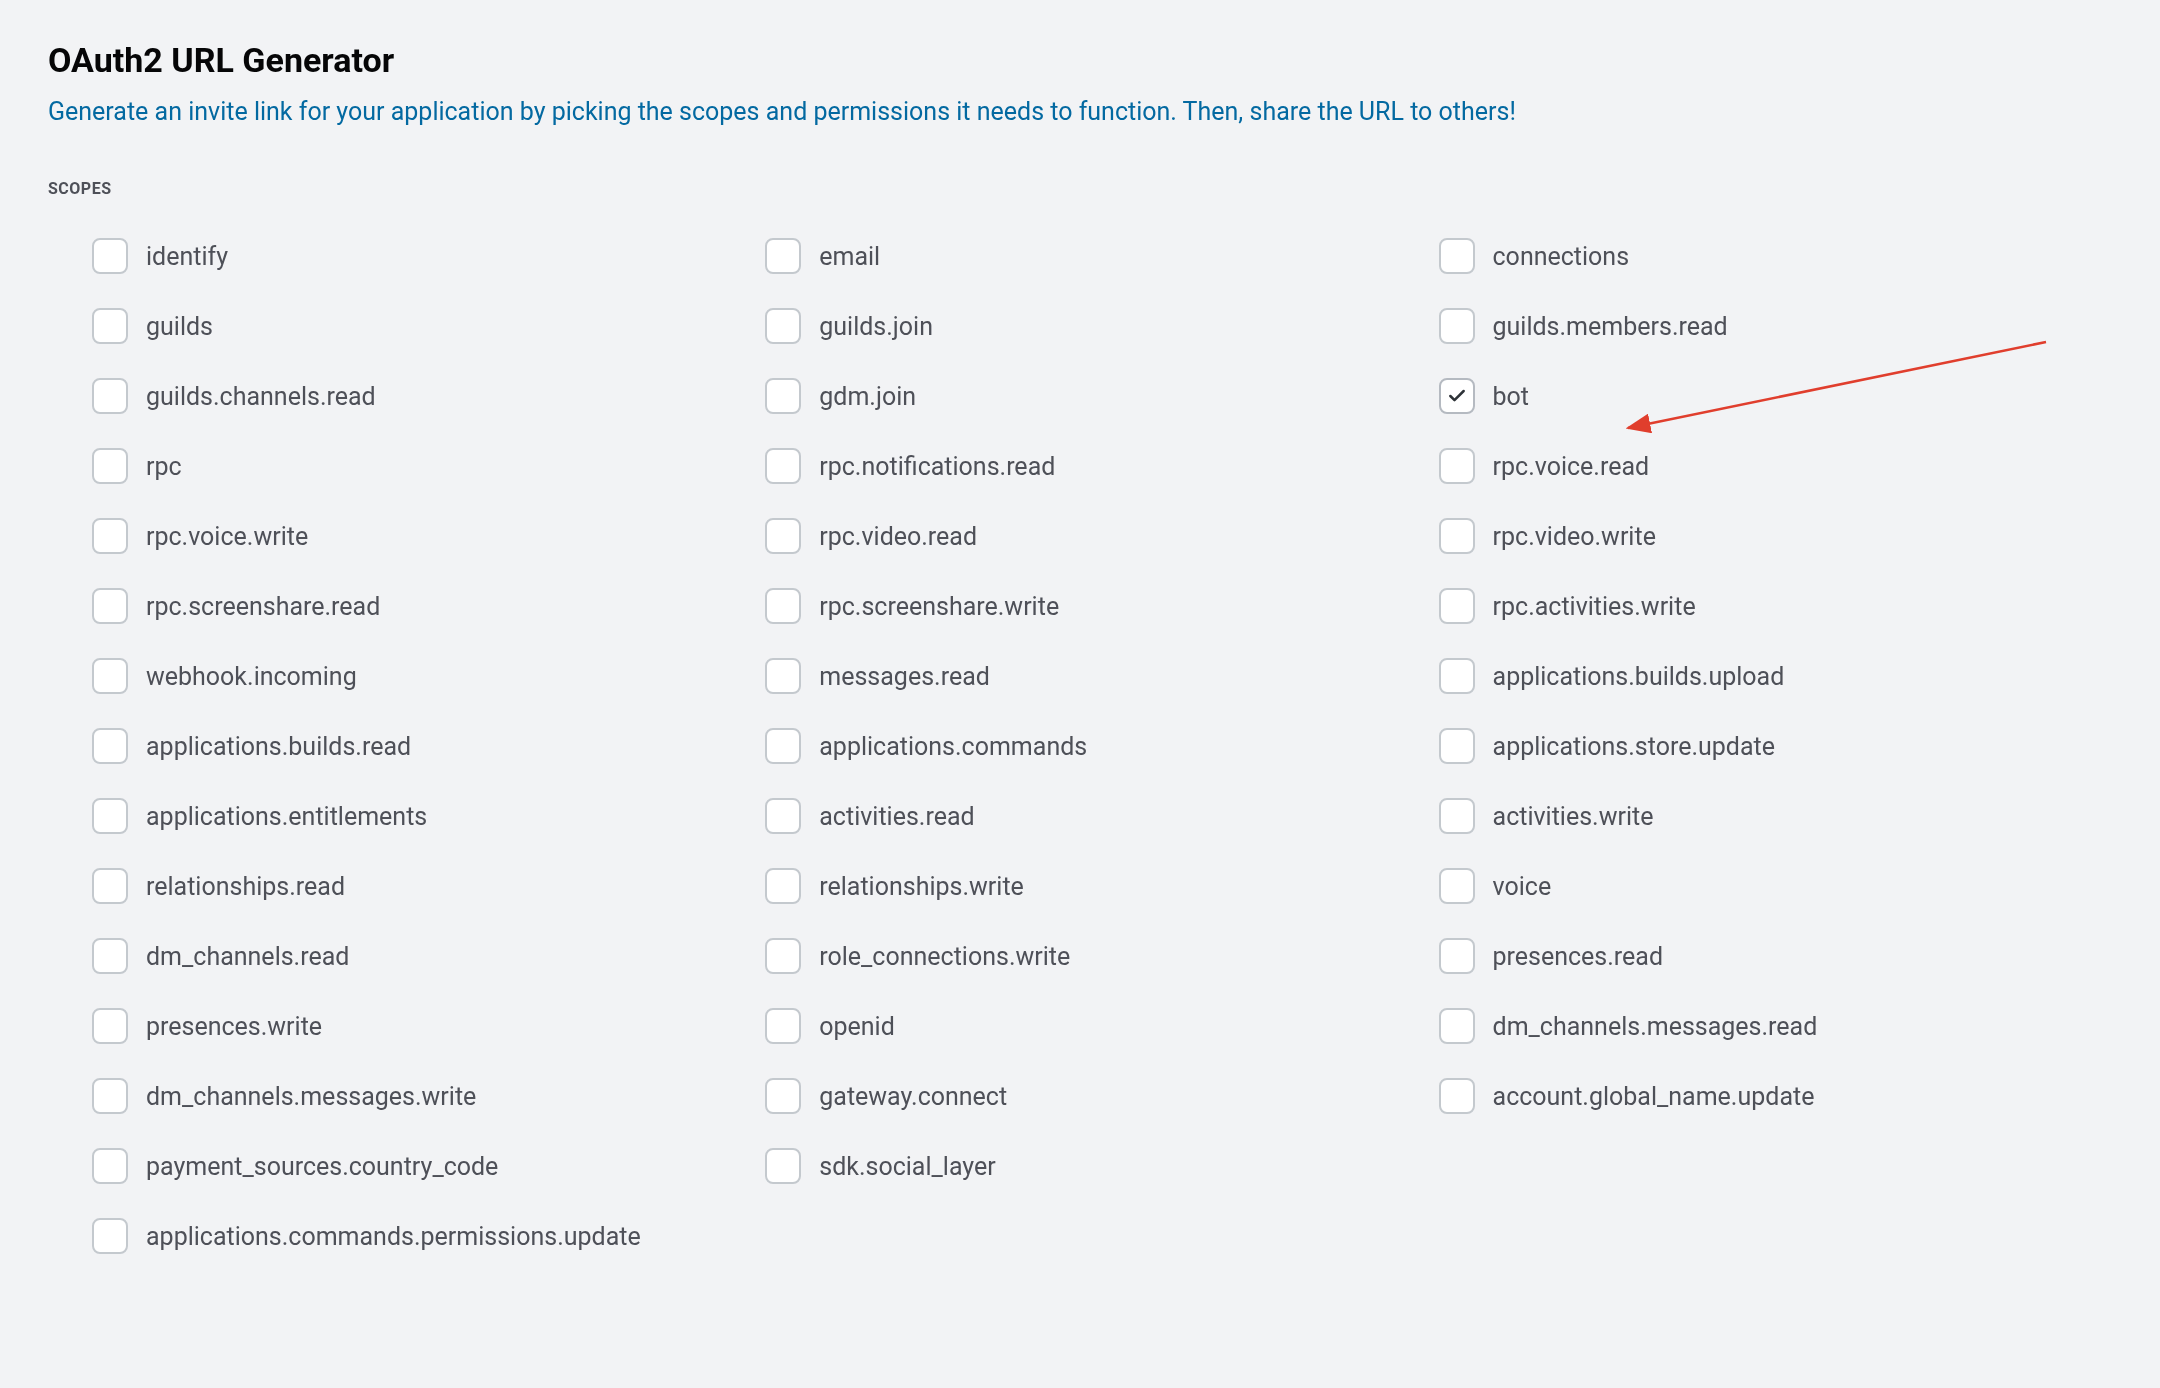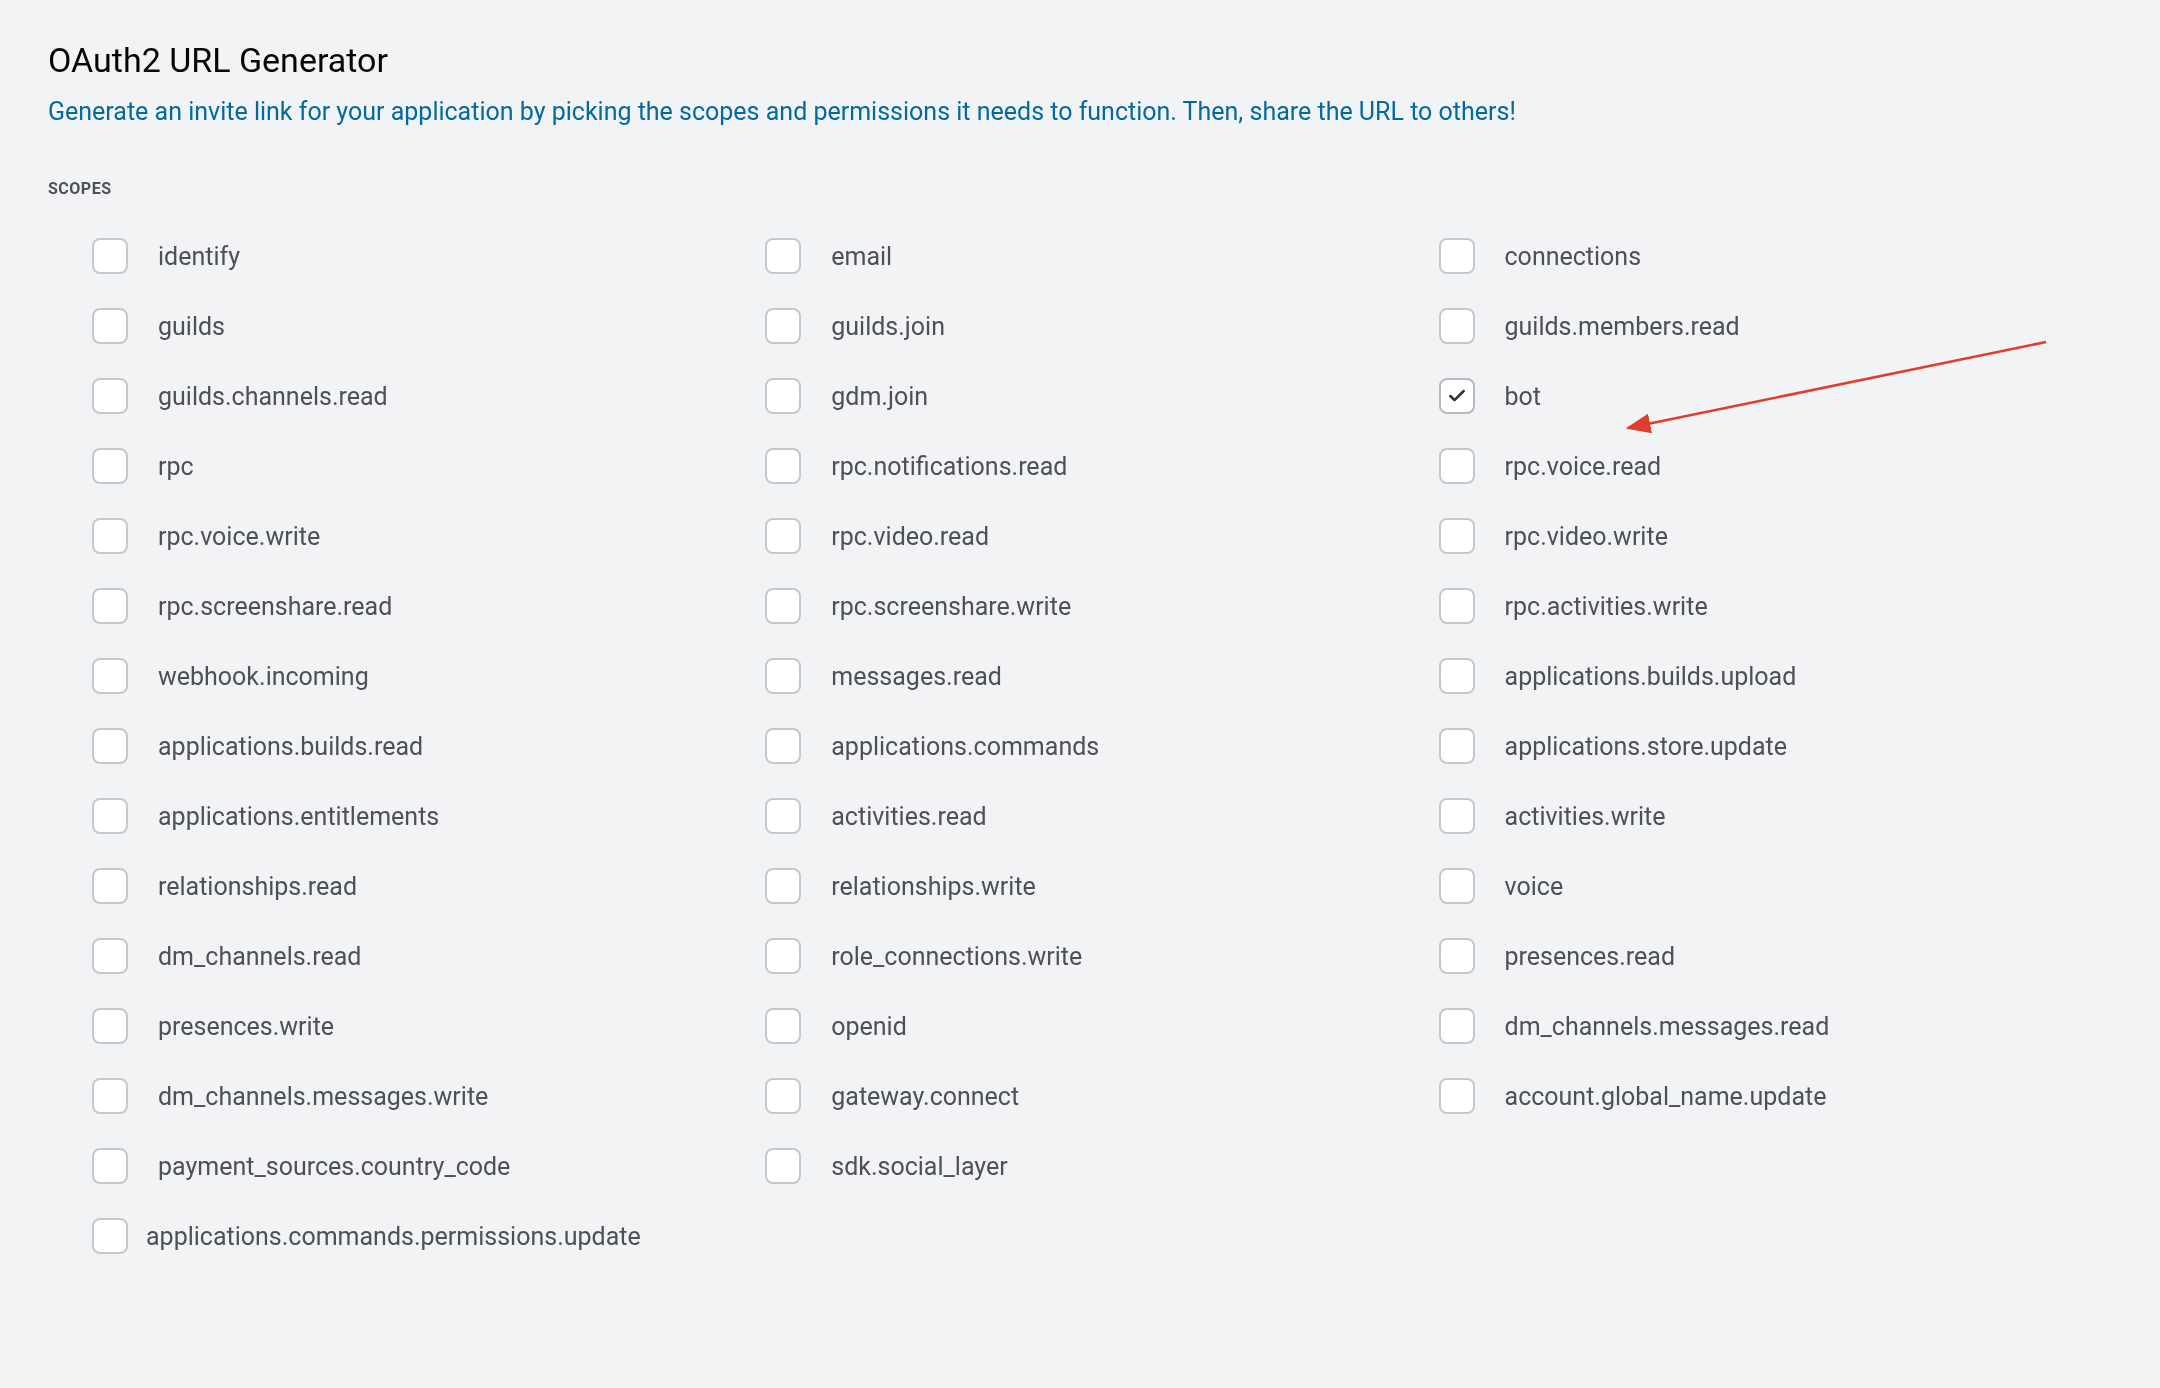--- a/index.html
+++ b/index.html
@@ -9,21 +9,21 @@
     }
     body {
       font-family: -apple-system, BlinkMacSystemFont, "Segoe UI", Roboto, Helvetica, Arial, sans-serif;
       background: #f2f3f5;
       color: #2e3338;
       padding: 40px 48px;
       width: 2160px;
     }
     .title {
       font-size: 34px;
-      font-weight: 400;
+      font-weight: 700;
       color: #060607;
       margin-bottom: 14px;
     }
     .subtitle {
       font-size: 25px;
       font-weight: 400;
       color: #0369a1;
       margin-bottom: 50px;
       line-height: 1.4;
     }
@@ -45,21 +45,21 @@
     }
     .scopes-column {
       flex: 0 0 33.33%;
       display: flex;
       flex-direction: column;
       gap: 34px;
     }
     .scope-item {
       display: flex;
       align-items: center;
-      gap: 30px;
+      gap: 18px;
     }
     .checkbox {
       width: 36px;
       height: 36px;
       border: 2px solid #c4c9ce;
       border-radius: 8px;
       background: #fff;
       display: flex;
       align-items: center;
       justify-content: center;

